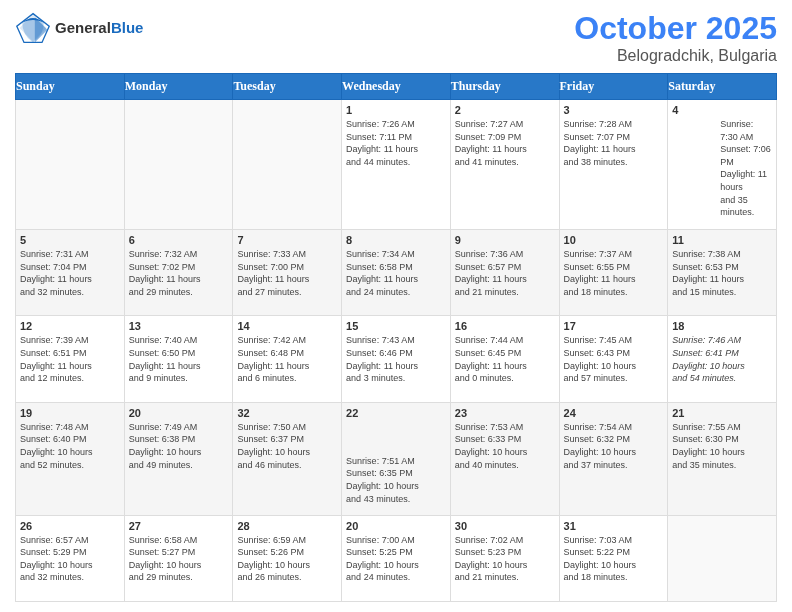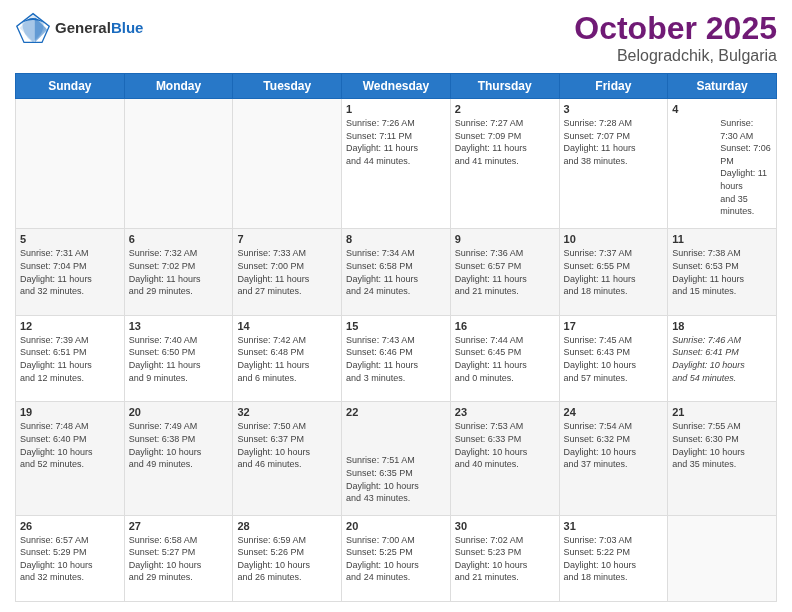--- a/index.html
+++ b/index.html
@@ -45,41 +45,42 @@
     .logo-icon {
       width: 36px;
       height: 36px;
     }
     .title-block {
       text-align: right;
     }
     .calendar-title {
       font-size: 32px;
       font-weight: bold;
-      color: #701a75;
+      color: #3b82f6;
     }
     .calendar-subtitle {
       font-size: 16px;
       color: #555;
     }
     .calendar {
       flex: 1;
       border: 1px solid #ccc;
       border-collapse: collapse;
       width: 100%;
       table-layout: fixed;
     }
     .calendar th {
       background-color: #2878c8;
       color: #fff;
       font-size: 12px;
       font-weight: bold;
-      padding: 5px 20px;
-      text-align: center;
+      padding: 5px 0;
+      text-align: left;
       border: 1px solid #1a68b8;
+      font-family: Liberation Serif, serif;
     }
     .calendar td {
       vertical-align: top;
       padding: 4px 4px;
       font-size: 9.5px;
       color: #333;
       border: 1px solid #ddd;
       height: 82px;
     }
     .calendar tr:nth-child(even) td {

